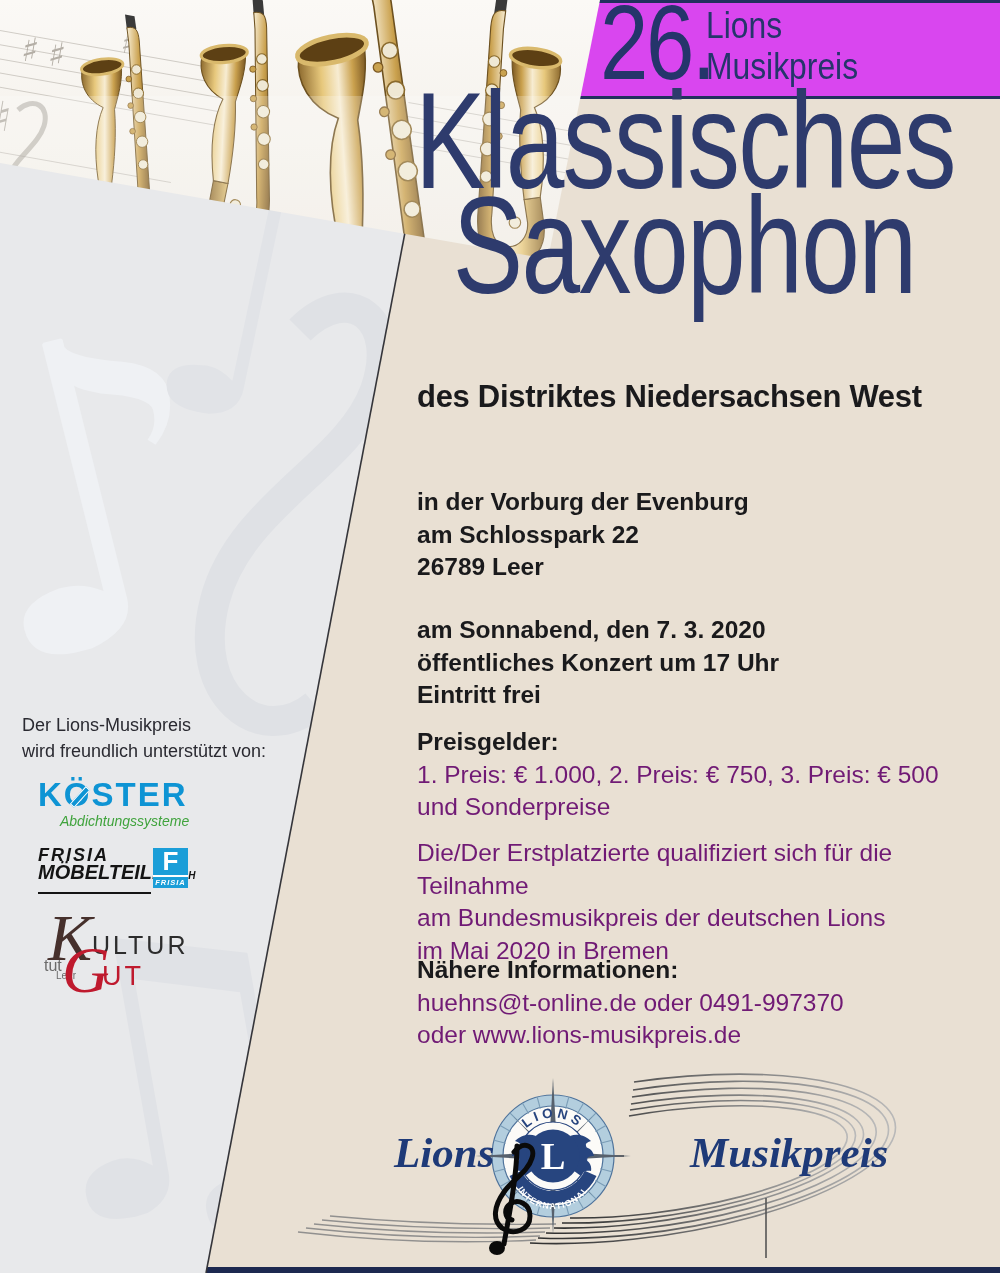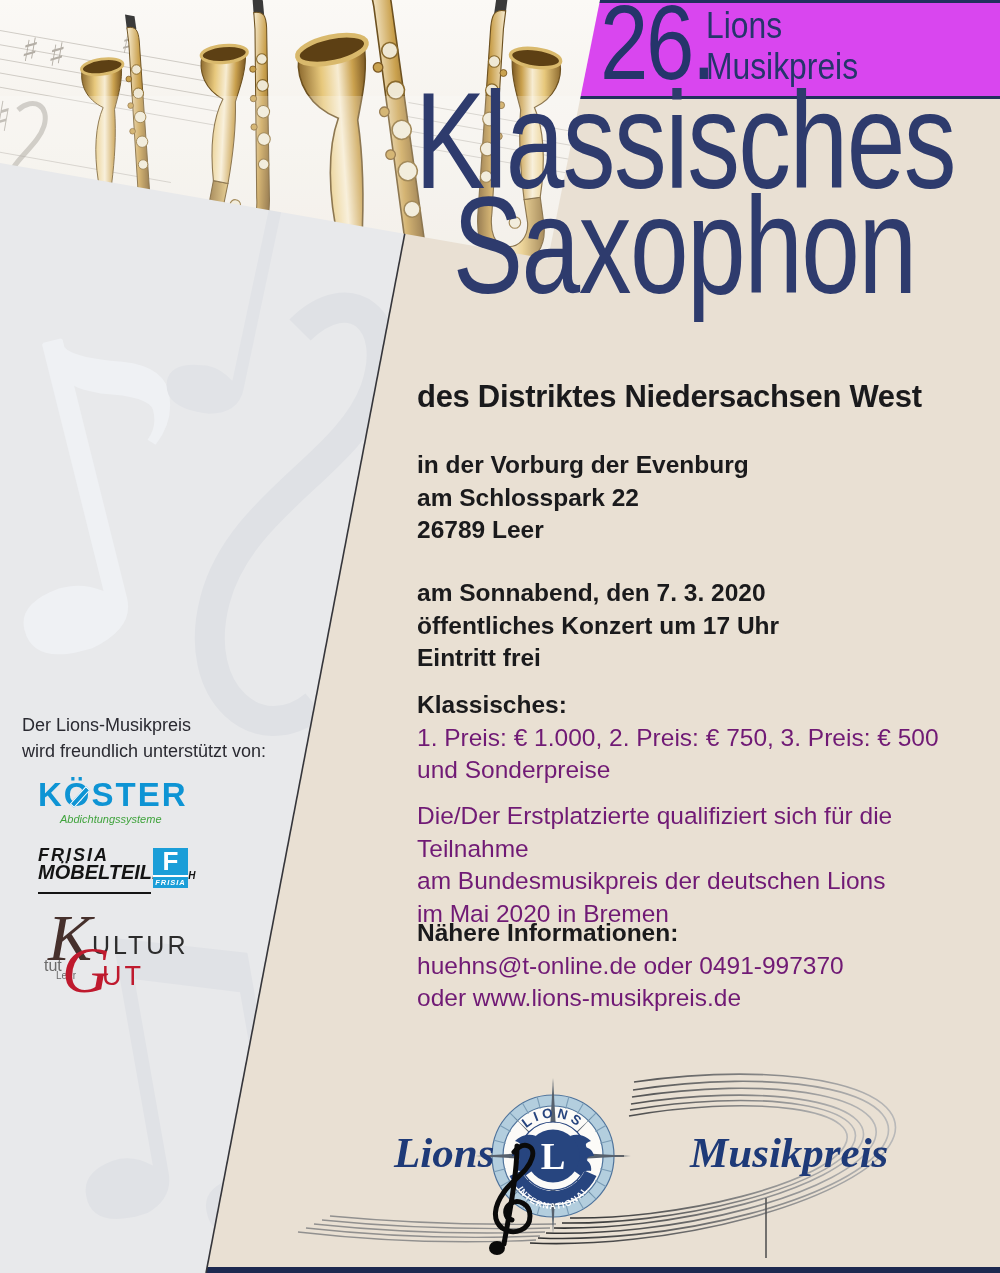--- a/index.html
+++ b/index.html
@@ -29,21 +29,21 @@
   
   .panel{left:0;top:0;z-index:2;}
   .sidebar-content{z-index:4;}
   .support-text{left:22px;top:712px;font-size:18px;line-height:26px;color:#2a2a31;}
 
   .koester{left:38px;top:778px;}
   .koester-name{font-size:33px;font-weight:bold;color:#0e94d4;letter-spacing:2px;line-height:1;}
   .koester-o{position:relative;display:inline-block;}
   .koester-o i{position:absolute;left:4px;top:16px;width:22px;height:4px;background:#0e94d4;
     transform:rotate(-48deg);border:1px solid #fff;}
-  .koester-tag{font-size:11px;font-style:italic;color:#3fa33c;margin:2px 0 0 22px;}
+  .koester-tag{font-size:14px;font-style:italic;color:#3fa33c;margin:2px 0 0 22px;}
 
   .frisia{left:38px;top:848px;width:160px;}
   .frisia-l1{font-size:18px;font-weight:bold;font-style:italic;color:#141414;letter-spacing:2px;line-height:15px;}
   .frisia-l2{font-size:20px;font-weight:bold;font-style:italic;color:#141414;line-height:18px;}
   .frisia-gmbh{font-size:10px;font-weight:bold;font-style:italic;}
   .frisia-rule{width:113px;height:2px;background:#141414;margin-top:7px;}
   .frisia-badge{left:153px;top:848px;width:35px;height:40px;background:#1b9ed8;z-index:4;}
   .frisia-f{color:#fff;font-size:26px;font-weight:bold;line-height:26px;text-align:center;
     border-bottom:2px solid #fff;height:27px;}
   .frisia-badge-text{color:#fff;font-size:7.5px;font-weight:bold;font-style:italic;text-align:center;
@@ -55,21 +55,21 @@
   .kultur-ultur{position:absolute;left:52px;top:26px;font-size:25px;letter-spacing:3px;color:#2c2c2c;}
   .kultur-tut{position:absolute;left:4px;top:52px;font-size:16px;color:#6b6b6b;}
   .kultur-leer{position:absolute;left:2px;top:65px;font-size:10px;color:#6b6b6b;padding-left:14px;}
   .kultur-g{position:absolute;left:22px;top:32px;font-family:"Liberation Serif",serif;font-style:italic;
     font-size:66px;line-height:1;color:#bf1a2e;}
   .kultur-ut{position:absolute;left:62px;top:56px;font-size:27px;letter-spacing:3px;color:#bf1a2e;}
 
   
   .main{left:417px;z-index:5;color:#1a1a1c;}
   .subtitle{top:379px;font-size:31px;font-weight:bold;letter-spacing:-.3px;}
-  .block{line-height:32.5px;font-size:24.5px;}
+  .block{line-height:32.5px;font-size:24.5px;margin-top:37px;}
   .bold{font-weight:bold;color:#1a1a1c;}
   .reg{font-weight:normal;color:#701a75;}
   .venue{top:449px;}
   .schedule{top:577px;}
   .prizes{top:689px;}
   .qualification{top:800px;}
   .info{top:917px;}
 
   
   .footer-word{z-index:5;font-family:"Liberation Serif",serif;font-style:italic;font-weight:600;
@@ -181,21 +181,21 @@
     <div>26789 Leer</div>
   </div>
 
   <div class="abs main block bold schedule">
     <div>am Sonnabend, den 7. 3. 2020</div>
     <div>öffentliches Konzert um 17 Uhr</div>
     <div>Eintritt frei</div>
   </div>
 
   <div class="abs main block prizes">
-    <div class="bold">Klassisches:</div>
+    <div class="bold">Preisgelder:</div>
     <div class="reg">1. Preis: € 1.000, 2. Preis: € 750, 3. Preis: € 500</div>
     <div class="reg">und Sonderpreise</div>
   </div>
 
   <div class="abs main block reg qualification">
     <div>Die/Der Erstplatzierte qualifiziert sich für die Teilnahme</div>
     <div>am Bundesmusikpreis der deutschen Lions</div>
     <div>im Mai 2020 in Bremen</div>
   </div>
 

